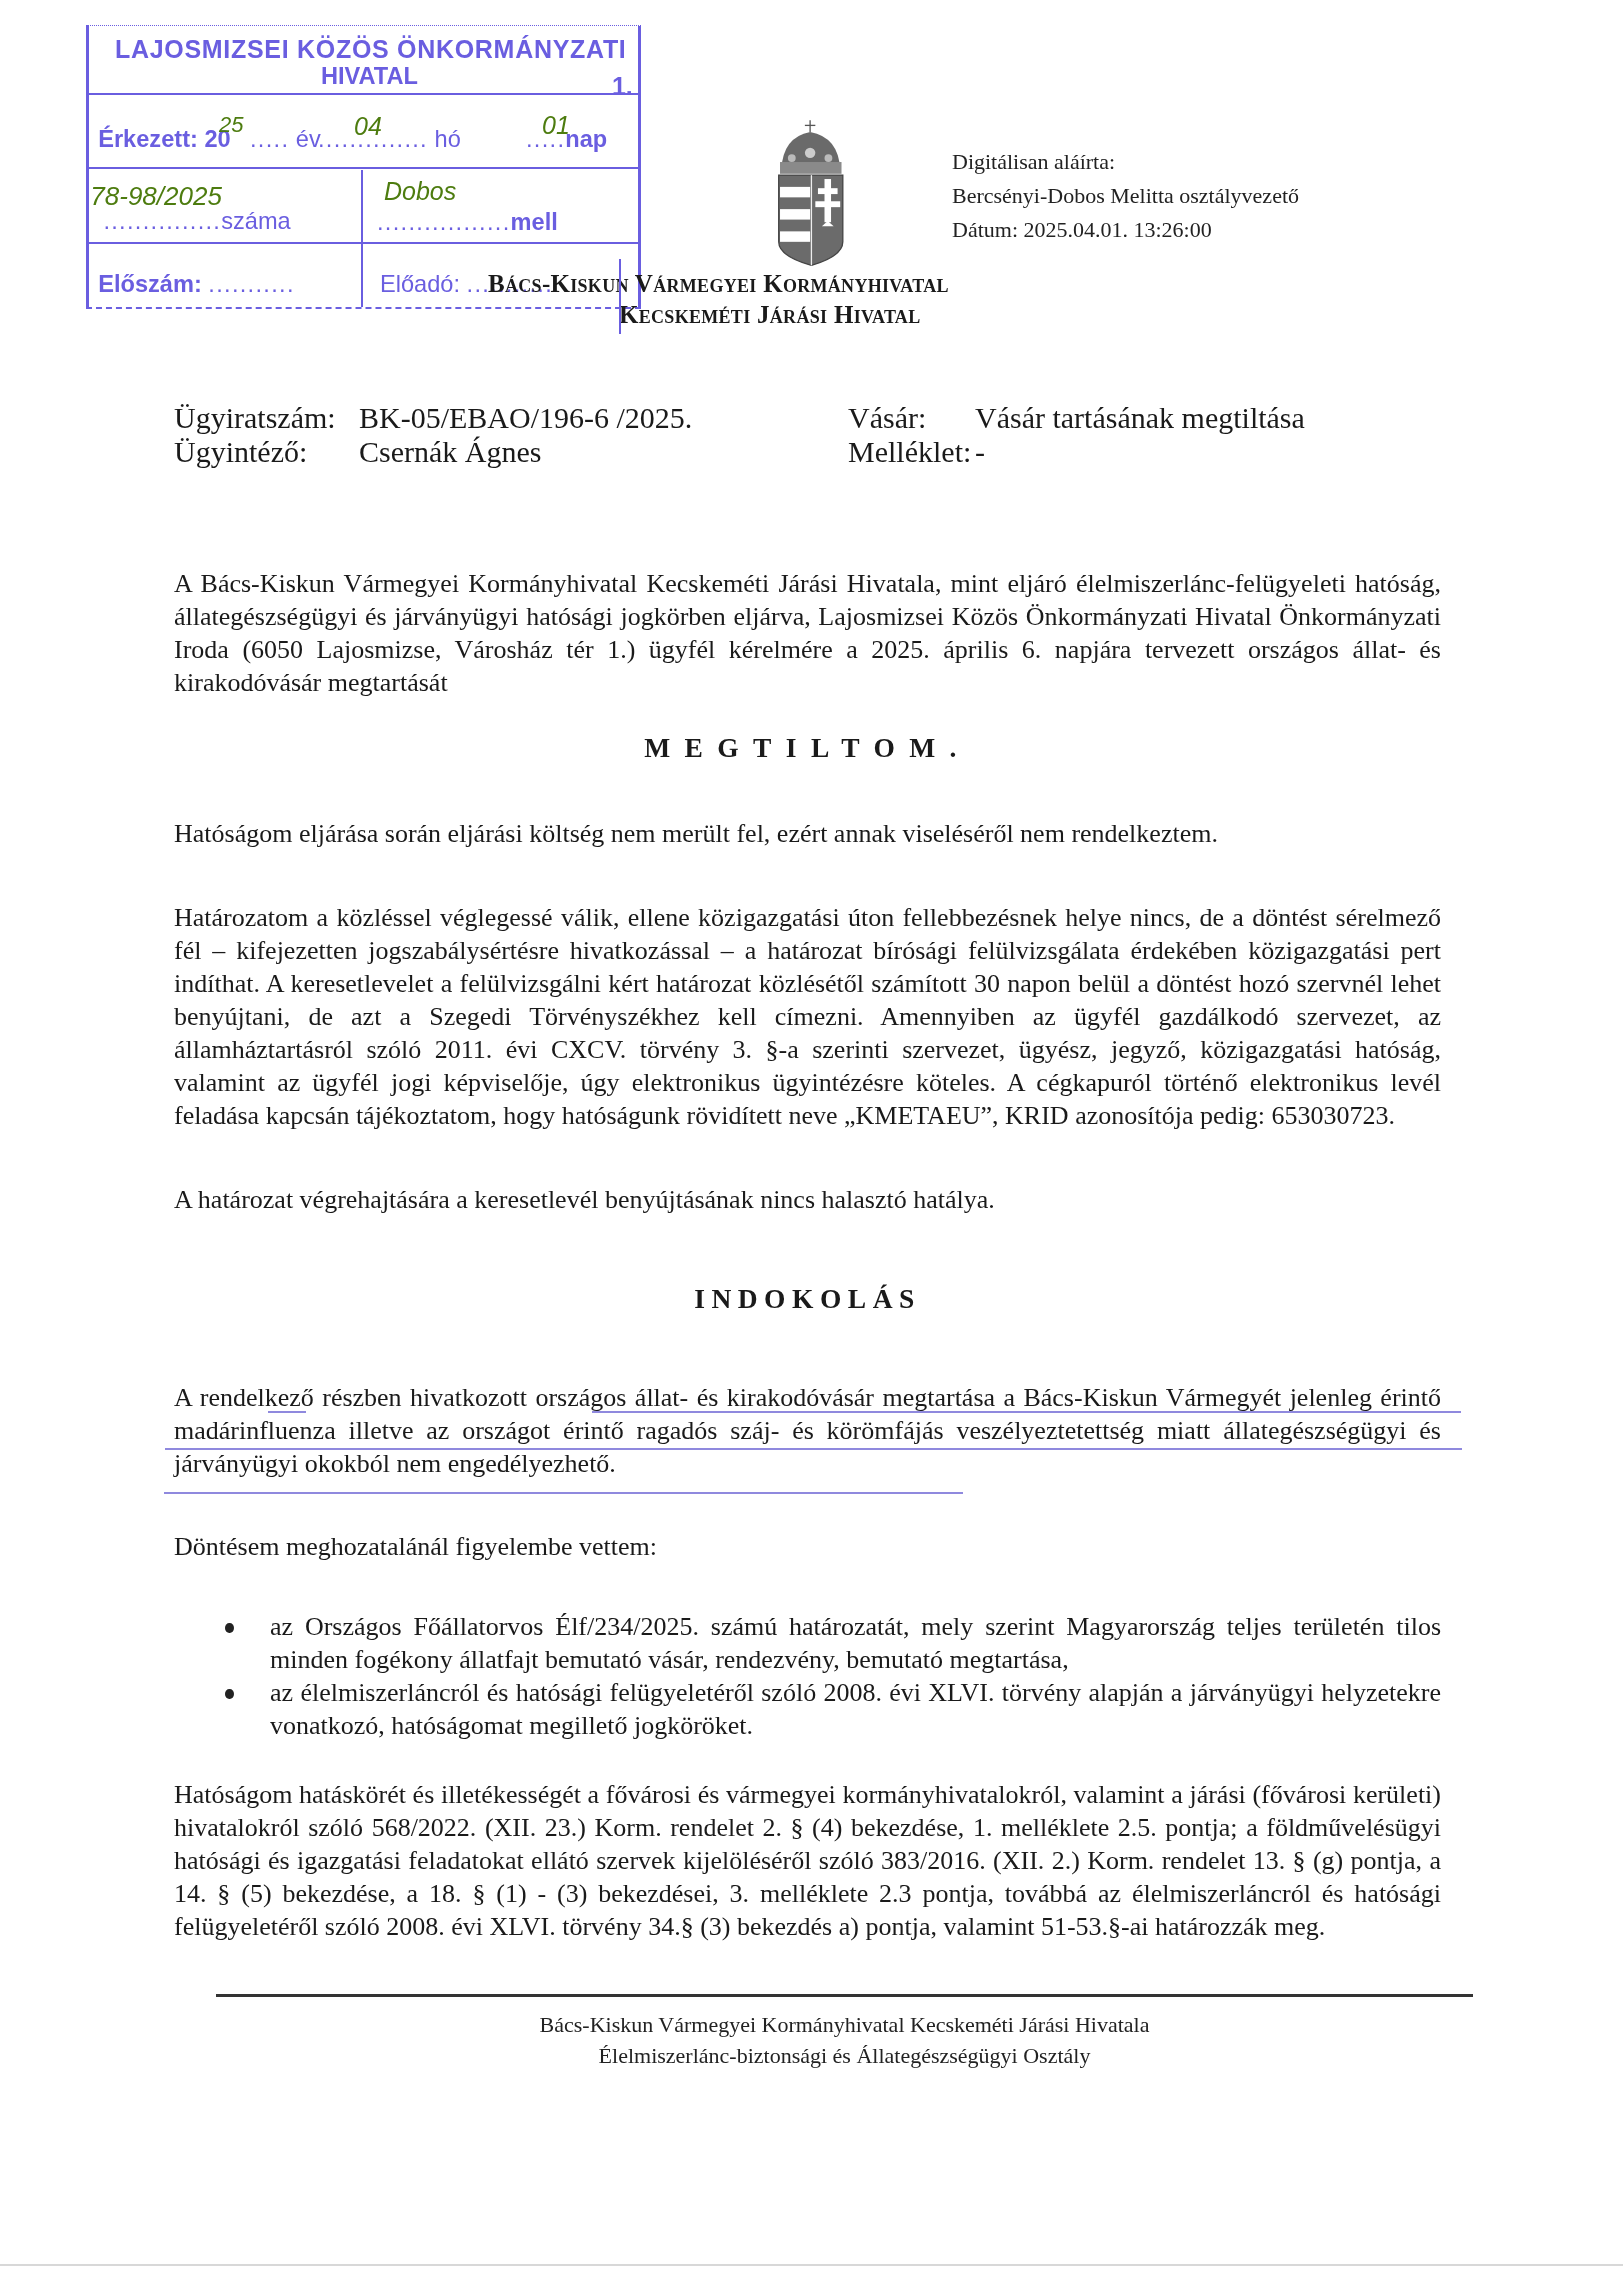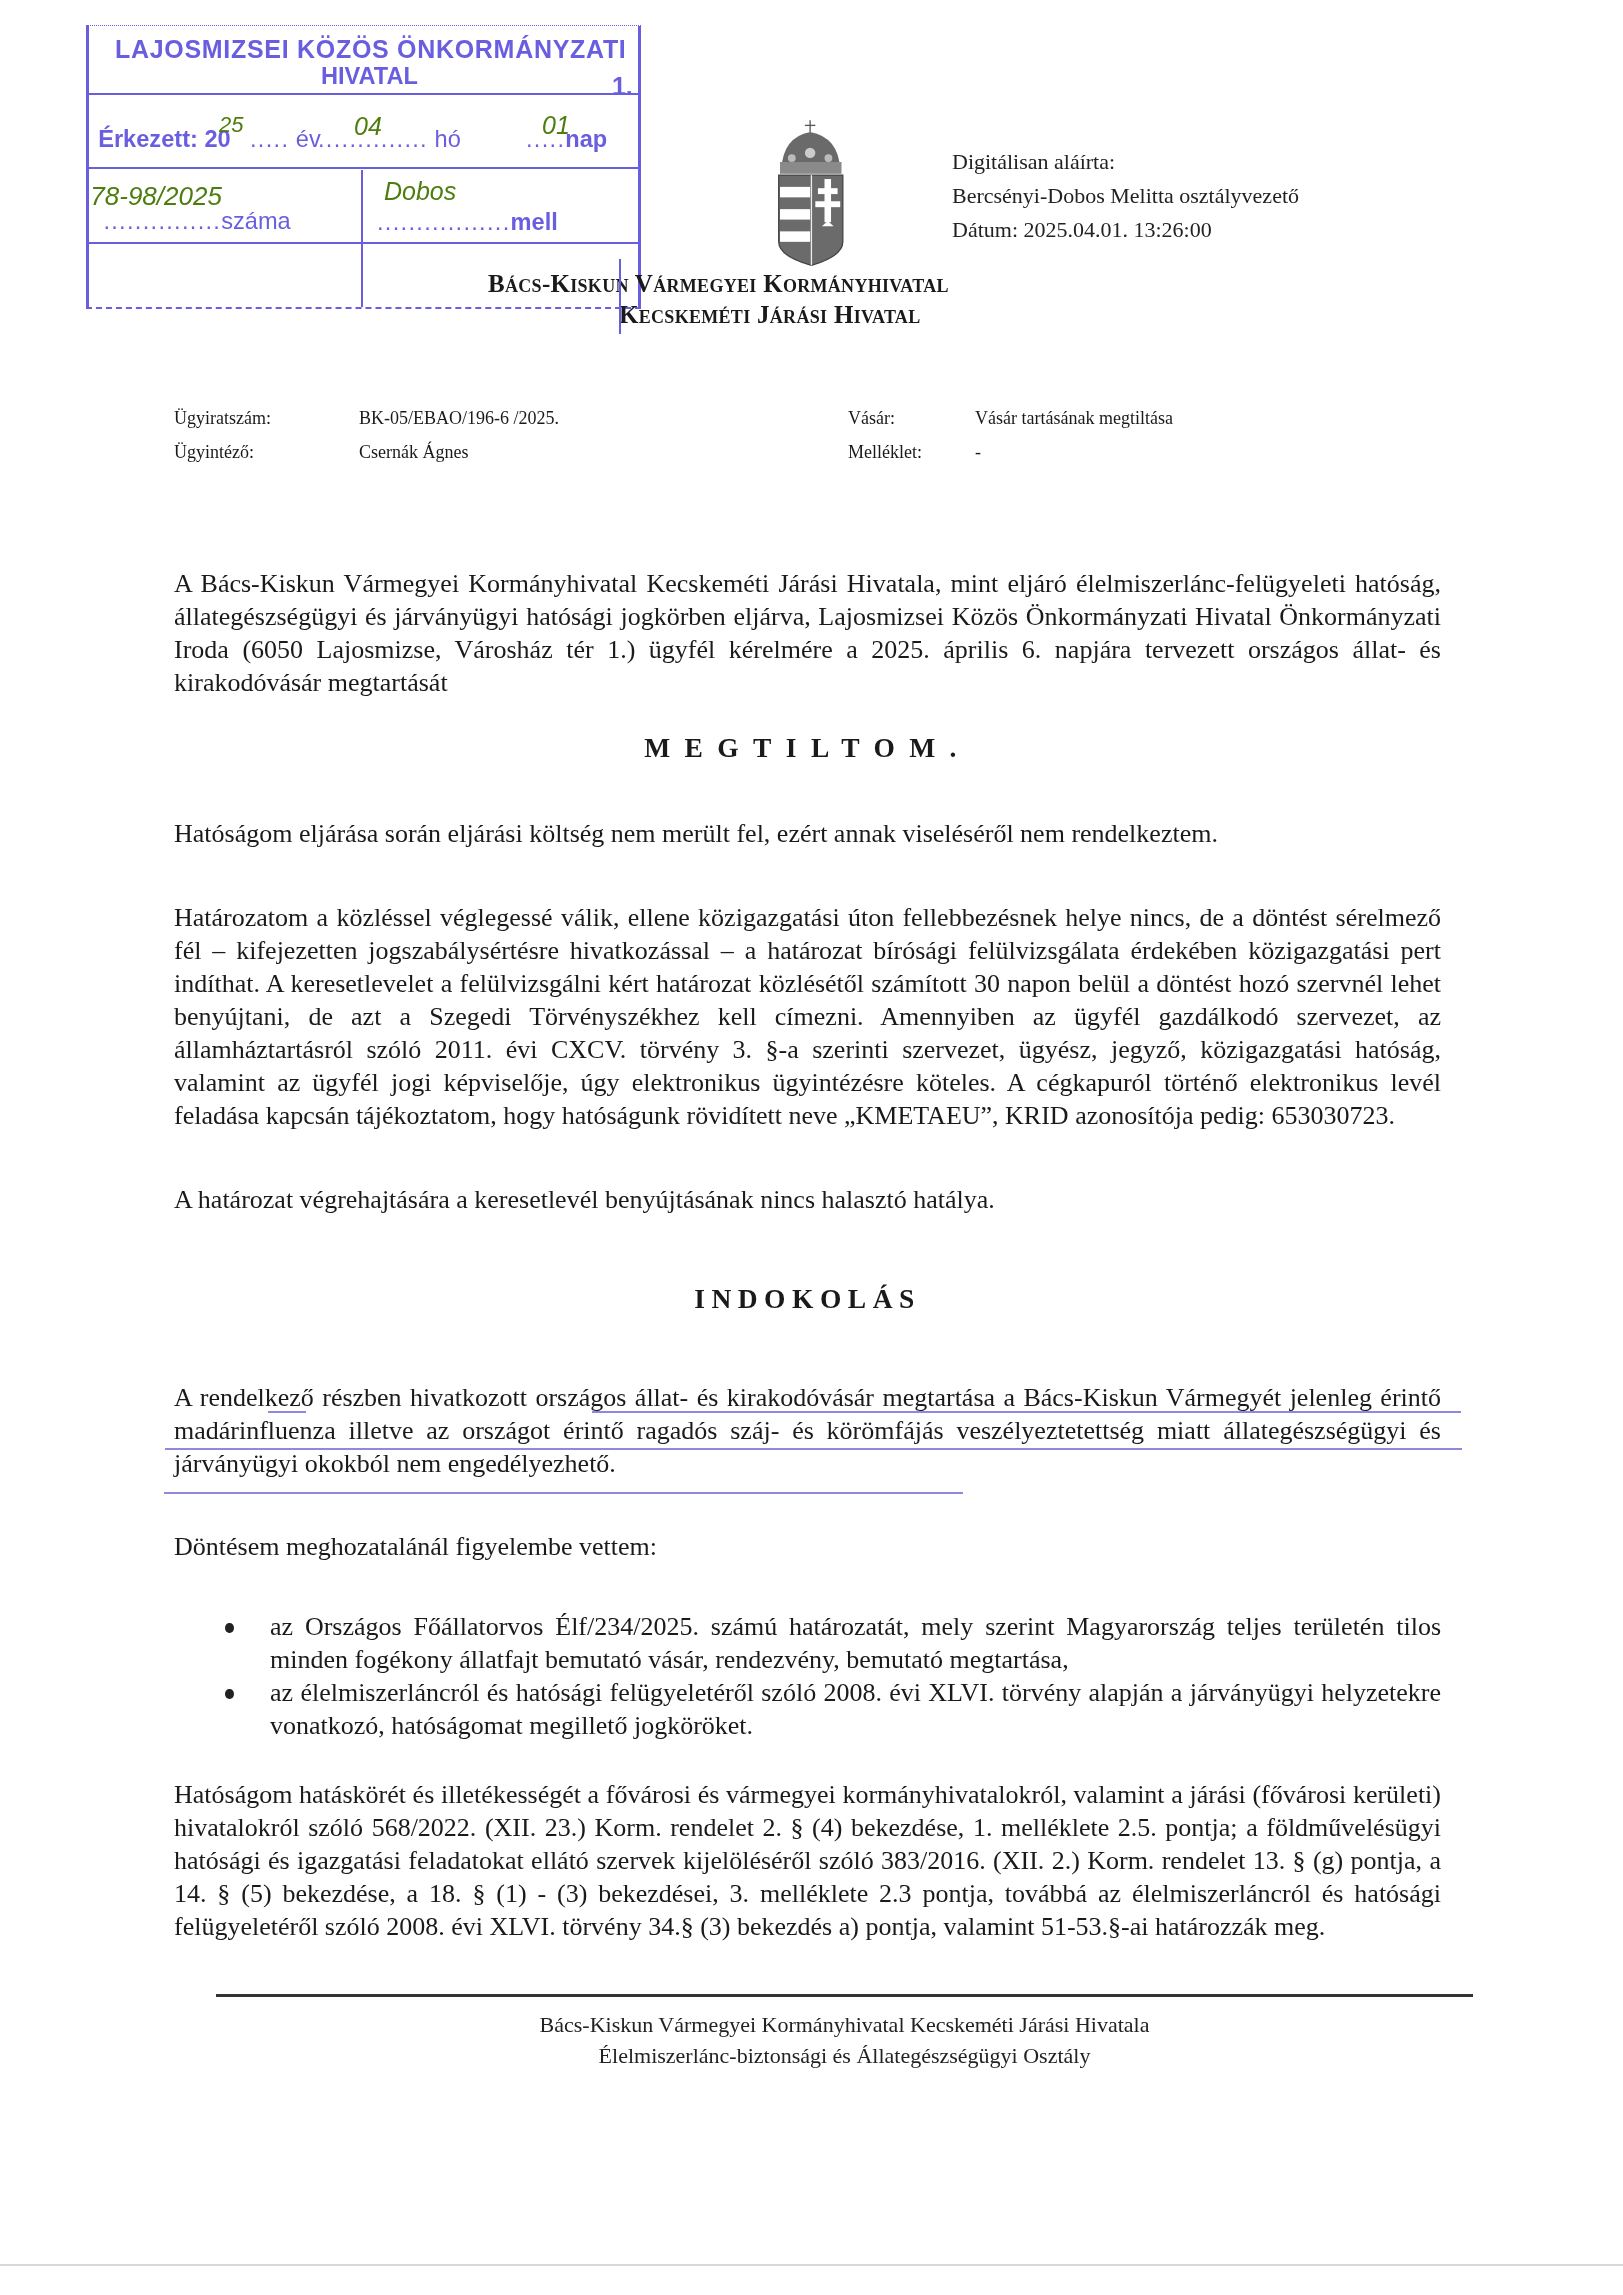--- a/index.html
+++ b/index.html
@@ -36,21 +36,21 @@
 
   
   .sig { left: 952px; top: 145px; font-size: 22px; line-height: 34px; color: #222; }
 
   
   .lh1 { left: 488px; top: 270px; font-size: 25px; font-weight: bold; font-variant: small-caps; letter-spacing: 0.3px; }
   .lh2 { left: 619px; top: 301px; font-size: 25px; font-weight: bold; font-variant: small-caps; letter-spacing: 0.3px; }
   .stamp-overlap { left: 619px; top: 259px; height: 75px; border-left: 2px solid #6a5ee0; }
 
   
-  .meta { font-size: 18px; line-height: 34px; }
+  .meta { font-size: 30px; line-height: 34px; }
 
   
   .para {
     left: 174px; width: 1267px; font-size: 26px; line-height: 33px;
     text-align: justify;
   }
   .heading {
     left: 174px; width: 1267px; text-align: center; font-size: 27.5px; font-weight: bold; letter-spacing: 14.4px;
   }
   .heading2 { letter-spacing: 6.5px; }
@@ -89,20 +89,24 @@
     <span class="hand" style="left:453px; top:15.7px; font-size:25px;">01</span>
     <span class="lbl" style="left:437px; top:31px;"><span class="dots light">.....</span><span>nap</span></span>
   </div>
   <div class="row r3">
     <span class="hand" style="left:1.3px; top:10.5px; font-size:26px;">78-98/2025</span>
     <span class="lbl light" style="left:14.4px; top:38px;"><span class="dots">...............</span><span>száma</span></span>
     <span class="hand" style="left:295px; top:6.5px; font-size:25px;">Dobos</span>
     <span class="lbl" style="left:288px; top:39px;"><span class="dots light">.................</span><span>mell</span></span>
   </div>
   <div class="vdiv"></div>
+  <div class="row r4">
+    <span class="lbl" style="left:9.2px; top:26px;"><span>Előszám:</span> <span class="dots light">...........</span></span>
+    <span class="lbl light" style="left:291px; top:26px;"><span>Előadó:</span> <span class="dots">...........</span></span>
+  </div>
 </div>
 
 <div class="abs coat">
   <svg width="105" height="157" viewBox="0 0 160 240">
 
     <g stroke="#555" stroke-width="2" fill="none">
       <line x1="58" y1="14" x2="58" y2="32"></line>
       <line x1="50" y1="22" x2="66" y2="22"></line>
     </g>
 

